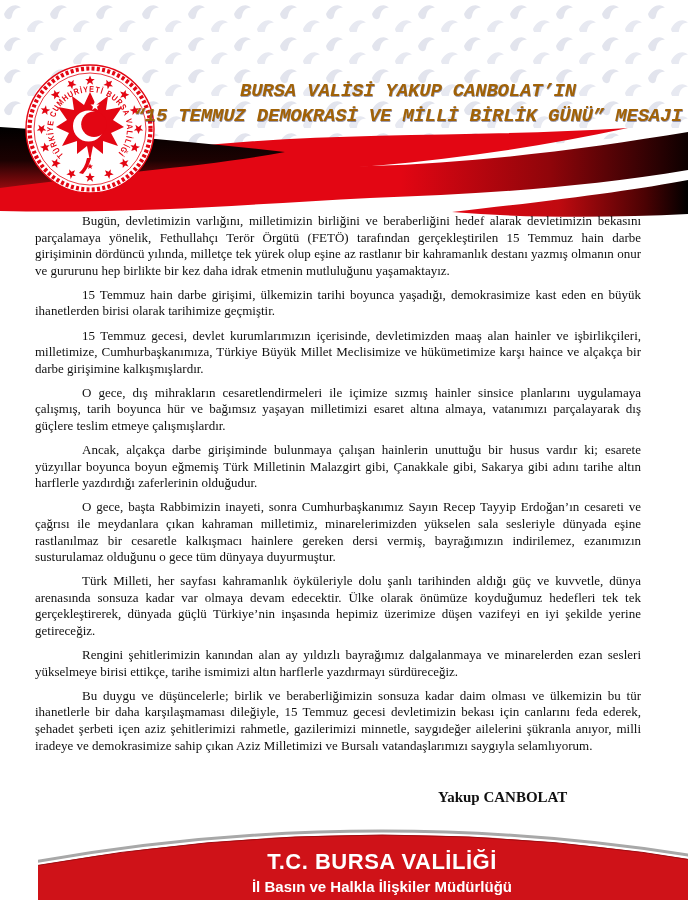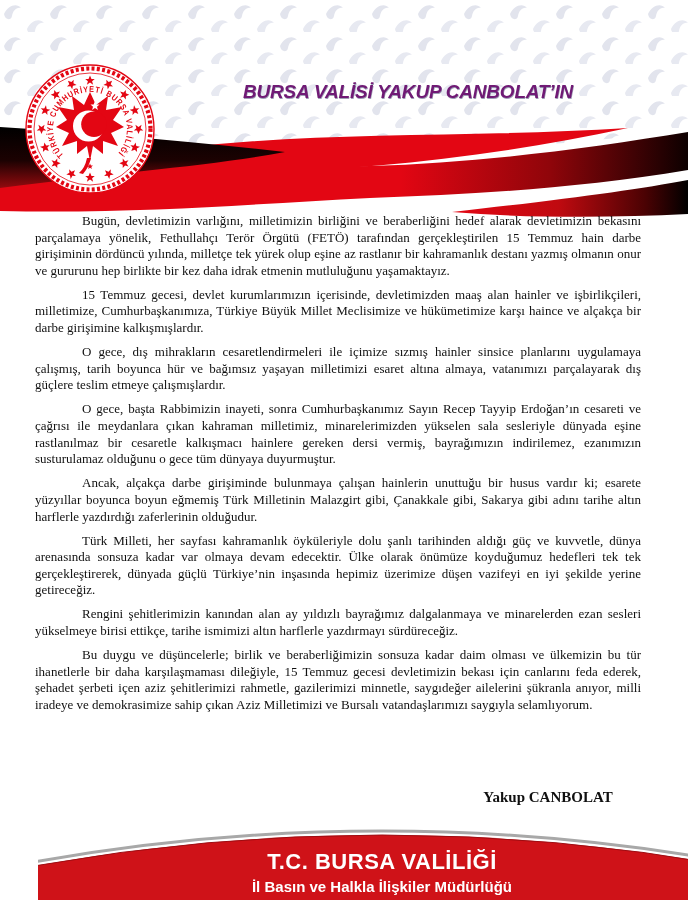--- a/index.html
+++ b/index.html
@@ -6,38 +6,38 @@
   .page {
     position:relative; width:688px; height:900px; margin:0 auto;
     background:#ffffff; overflow:hidden;
     font-family:"Liberation Serif", serif;
   }
   .header-art { position:absolute; top:0; left:0; width:688px; height:250px; }
   .emblem { position:absolute; top:62px; left:23px; width:134px; height:134px; }
   .title-block {
     position:absolute; top:79px; left:132px; width:552px;
     text-align:center;
-    font-family:Liberation Sans, sans-serif;
+    font-family:Liberation Mono, monospace;
     font-weight:bold; font-style:italic;
     font-size:19px; line-height:25px; letter-spacing:-0.2px;
-    color:#701a75;
+    color:#a16207;
     text-shadow:0.5px 1px 0 rgba(40,40,90,0.45);
   }
   .content {
     position:absolute; top:213px; left:0; right:12px; padding:0 35px;
     color:#101010;
   }
   .content p {
     margin:0 0 7.5px 0;
     text-align:justify; text-indent:47px;
     font-size:13px; line-height:16.6px;
   }
   .signature {
     position:absolute; top:788px; right:30px; width:220px;
-    text-align:center; font-weight:bold;
+    text-align:left; font-weight:bold;
     font-size:15px; line-height:19px; color:#101010;
   }
   .footer { position:absolute; left:0; bottom:0; width:688px; height:72px;margin-left:38px; }
   .footer svg { position:absolute; left:0; top:0; }
   .footer-line1 {
     position:absolute; bottom:25px; left:0; width:100%;
     text-align:center; color:#ffffff;
     font-family:"Liberation Sans", sans-serif; font-weight:bold;
     font-size:22px; letter-spacing:0.5px;
   }
@@ -124,28 +124,30 @@
       <path fill="#e30613" d="M67,30 L73,43 L85,34 L83,48 L99,45 L90,58 L101,65 L88,71 L95,84 L80,79 L80,92 L70,84 L67,99 L64,84 L54,92 L54,79 L39,84 L46,71 L33,65 L44,58 L35,45 L51,48 L49,34 L61,43 Z"></path>
       <path fill="#e30613" d="M64,96 Q62,106 56,111 L60,112 Q66,105 68,96 Z"></path>
       <circle cx="65.5" cy="64" r="15.5" fill="#ffffff"></circle>
       <circle cx="71" cy="62.2" r="12.8" fill="#e30613"></circle>
       <use href="#star5" transform="translate(72 44) scale(0.95)" fill="#ffffff"></use>
     </g>
   </svg>
 
   <div class="title-block">
     <div>BURSA VALİSİ YAKUP CANBOLAT’IN</div>
+    <div>“15 TEMMUZ DEMOKRASİ VE MİLLİ BİRLİK GÜNÜ” MESAJI</div>
   </div>
 
   <div class="content">
     <p>Bugün, devletimizin varlığını, milletimizin birliğini ve beraberliğini hedef alarak devletimizin bekasını parçalamaya yönelik, Fethullahçı Terör Örgütü (FETÖ) tarafından gerçekleştirilen 15 Temmuz hain darbe girişiminin dördüncü yılında, milletçe tek yürek olup eşine az rastlanır bir kahramanlık destanı yazmış olmanın onur ve gururunu hep birlikte bir kez daha idrak etmenin mutluluğunu yaşamaktayız.</p>
+    <p>15 Temmuz hain darbe girişimi, ülkemizin tarihi boyunca yaşadığı, demokrasimize kast eden en büyük ihanetlerden birisi olarak tarihimize geçmiştir.</p>
     <p>15 Temmuz gecesi, devlet kurumlarımızın içerisinde, devletimizden maaş alan hainler ve işbirlikçileri, milletimize, Cumhurbaşkanımıza, Türkiye Büyük Millet Meclisimize ve hükümetimize karşı haince ve alçakça bir darbe girişimine kalkışmışlardır.</p>
     <p>O gece, dış mihrakların cesaretlendirmeleri ile içimize sızmış hainler sinsice planlarını uygulamaya çalışmış, tarih boyunca hür ve bağımsız yaşayan milletimizi esaret altına almaya, vatanımızı parçalayarak dış güçlere teslim etmeye çalışmışlardır.</p>
+    <p>Ancak, alçakça darbe girişiminde bulunmaya çalışan hainlerin unuttuğu bir husus vardır ki; esarete yüzyıllar boyunca boyun eğmemiş Türk Milletinin Malazgirt gibi, Çanakkale gibi, Sakarya gibi adını tarihe altın harflerle yazdırdığı zaferlerinin olduğudur.</p>
     <p>O gece, başta Rabbimizin inayeti, sonra Cumhurbaşkanımız Sayın Recep Tayyip Erdoğan’ın cesareti ve çağrısı ile meydanlara çıkan kahraman milletimiz, minarelerimizden yükselen sala sesleriyle dünyada eşine rastlanılmaz bir cesaretle kalkışmacı hainlere gereken dersi vermiş, bayrağımızın indirilemez, ezanımızın susturulamaz olduğunu o gece tüm dünyaya duyurmuştur.</p>
-    <p>Ancak, alçakça darbe girişiminde bulunmaya çalışan hainlerin unuttuğu bir husus vardır ki; esarete yüzyıllar boyunca boyun eğmemiş Türk Milletinin Malazgirt gibi, Çanakkale gibi, Sakarya gibi adını tarihe altın harflerle yazdırdığı zaferlerinin olduğudur.</p>
     <p>Türk Milleti, her sayfası kahramanlık öyküleriyle dolu şanlı tarihinden aldığı güç ve kuvvetle, dünya arenasında sonsuza kadar var olmaya devam edecektir. Ülke olarak önümüze koyduğumuz hedefleri tek tek gerçekleştirerek, dünyada güçlü Türkiye’nin inşasında hepimiz üzerimize düşen vazifeyi en iyi şekilde yerine getireceğiz.</p>
     <p>Rengini şehitlerimizin kanından alan ay yıldızlı bayrağımız dalgalanmaya ve minarelerden ezan sesleri yükselmeye birisi ettikçe, tarihe ismimizi altın harflerle yazdırmayı sürdüreceğiz.</p>
     <p>Bu duygu ve düşüncelerle; birlik ve beraberliğimizin sonsuza kadar daim olması ve ülkemizin bu tür ihanetlerle bir daha karşılaşmaması dileğiyle, 15 Temmuz gecesi devletimizin bekası için canlarını feda ederek, şehadet şerbeti içen aziz şehitlerimizi rahmetle, gazilerimizi minnetle, saygıdeğer ailelerini şükranla anıyor, milli iradeye ve demokrasimize sahip çıkan Aziz Milletimizi ve Bursalı vatandaşlarımızı saygıyla selamlıyorum.</p>
   </div>
 
   <div class="signature">
     <div>Yakup CANBOLAT</div>
   </div>
 
   <div class="footer">

